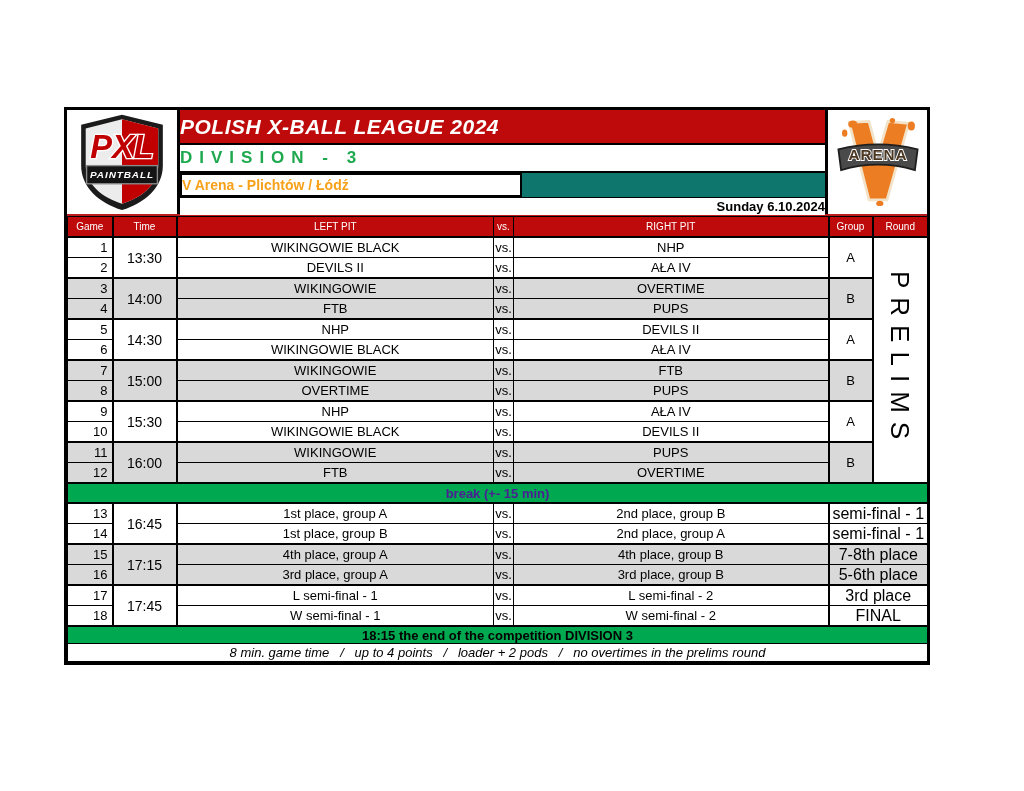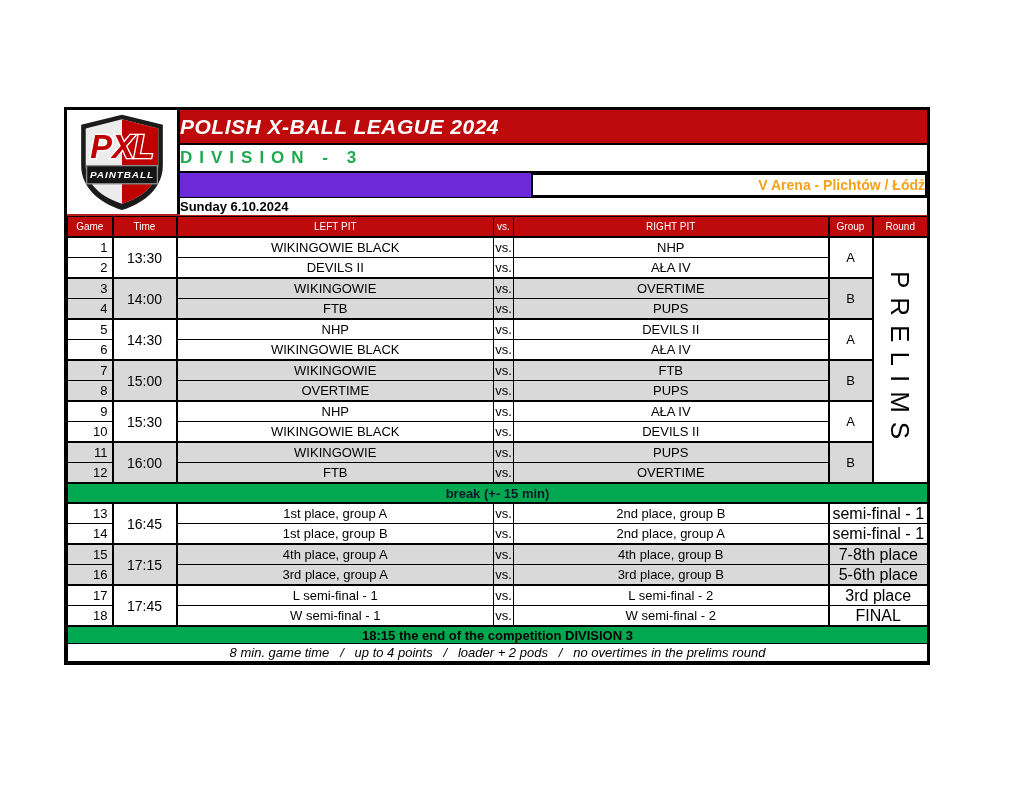--- a/index.html
+++ b/index.html
@@ -8,39 +8,39 @@
   .schedule{position:absolute;left:64px;top:107px;width:866px;border:3px solid #000;background:#fff;box-sizing:border-box;}
 
   
   .hdr{display:flex;border-bottom:2px solid #b91c1c;height:104px;}
   .logo-cell{width:110px;border-right:3px solid #000;display:flex;align-items:center;justify-content:center;background:#fff;}
   .hdr-center{flex:1;display:flex;flex-direction:column;min-width:0;}
   .title-bar{height:33px;line-height:33px;background:#BE0A0A;color:#fff;
              font-weight:bold;font-style:italic;font-size:21px;letter-spacing:.5px;border-bottom:2px solid #000;}
   .division-bar{height:26px;line-height:26px;text-align:left;color:#1FA94F;font-weight:bold;
                 font-size:17px;letter-spacing:7px;border-bottom:2px solid #000;background:#fff;}
-  .venue-row{height:24px;text-align:right;border-bottom:1px solid #000;background:#6d28d9;}
+  .venue-row{height:24px;text-align:left;border-bottom:1px solid #000;background:#0f766e;}
   .venue-box{display:inline-block;width:53%;height:24px;box-sizing:border-box;border:2px solid #000;
              color:#F7A11A;font-weight:bold;font-size:14px;line-height:20px;background:#fff;}
-  .date-row{height:17px;line-height:17px;text-align:left;font-weight:bold;font-size:13px;background:#fff;}
+  .date-row{height:17px;line-height:17px;text-align:right;font-weight:bold;font-size:13px;background:#fff;}
   .arena-cell{width:99px;border-left:3px solid #000;display:flex;align-items:center;justify-content:center;background:#fff;}
 
   
   table{border-collapse:collapse;width:100%;table-layout:fixed;font-size:13px;}
   th,td{border:1px solid #000;padding:0;text-align:center;height:19px;overflow:hidden;
         white-space:nowrap;background:#fff;}
   thead th{background:#BE0A0A;color:#ffffff;font-weight:normal;font-size:10px;height:19px;}
   tr.shade td{background:#D9D9D9;}
   td.game{text-align:right;padding-right:4px;}
   td.time{font-size:14px;}
   .br2{border-right-width:2px;}
   tr.block-top td{border-top-width:2px;}
   td.round-vert{background:#fff !important;vertical-align:middle;}
   td.round-vert div{writing-mode:vertical-rl;margin:0 auto;font-size:26px;letter-spacing:9px;line-height:1;color:#000;}
-  td.full-green{background:#00A94F !important;color:#0f172a;font-weight:bold;height:18px;font-size:13px;border-top-width:2px;}
+  td.full-green{background:#00A94F !important;color:#4c1d95;font-weight:bold;height:18px;font-size:13px;border-top-width:2px;}
   td.endnote{background:#00A94F !important;color:#000000;font-weight:bold;height:16px;font-size:13px;border-top-width:2px;}
   td.rules{font-weight:normal;font-style:italic;font-size:13px;height:17px;white-space:pre;}
   td.phase{font-size:16px;margin-top:27px;}
 </style>
 </head>
 <body>
 
 <div class="page">
   <div class="schedule">
 
@@ -63,20 +63,32 @@
 
       <div class="hdr-center">
         <div class="title-bar">POLISH X-BALL LEAGUE 2024</div>
         <div class="division-bar">DIVISION - 3</div>
         <div class="venue-row">
           <span class="venue-box">V Arena - Plichtów / Łódź</span>
         </div>
         <div class="date-row">Sunday 6.10.2024</div>
       </div>
 
+      <div class="arena-cell">
+        <svg width="90" height="92" viewBox="0 0 100 100">
+          <path d="M18 6 L40 5 L50 42 L61 5 L84 7 L60 92 L40 92 Z" fill="#ED7D23" stroke="#f2e3c8" stroke-width="3"></path>
+          <ellipse cx="22" cy="8" rx="5" ry="4" fill="#ED7D23"></ellipse>
+          <ellipse cx="87" cy="10" rx="4" ry="5" fill="#ED7D23"></ellipse>
+          <ellipse cx="66" cy="4" rx="3" ry="3" fill="#ED7D23"></ellipse>
+          <ellipse cx="13" cy="18" rx="3" ry="4" fill="#ED7D23"></ellipse>
+          <ellipse cx="52" cy="96" rx="4" ry="3" fill="#ED7D23"></ellipse>
+          <path d="M6 36 Q50 25 94 36 L91 59 Q50 47 9 59 Z" fill="#4a4a4a" stroke="#1e1e1e" stroke-width="2"></path>
+          <text x="50" y="48" text-anchor="middle" font-family="Liberation Sans, sans-serif" font-size="17" font-weight="bold" fill="#4b3621" stroke="#ffffff" stroke-width="2" paint-order="stroke" letter-spacing="1">ARENA</text>
+        </svg>
+      </div>
     </div>
 
     <table>
       <colgroup>
         <col style="width:45px">
           <col style="width:64px">
           <col style="width:317px">
         <col style="width:20px">
           <col style="width:315px">
           <col style="width:44px">

